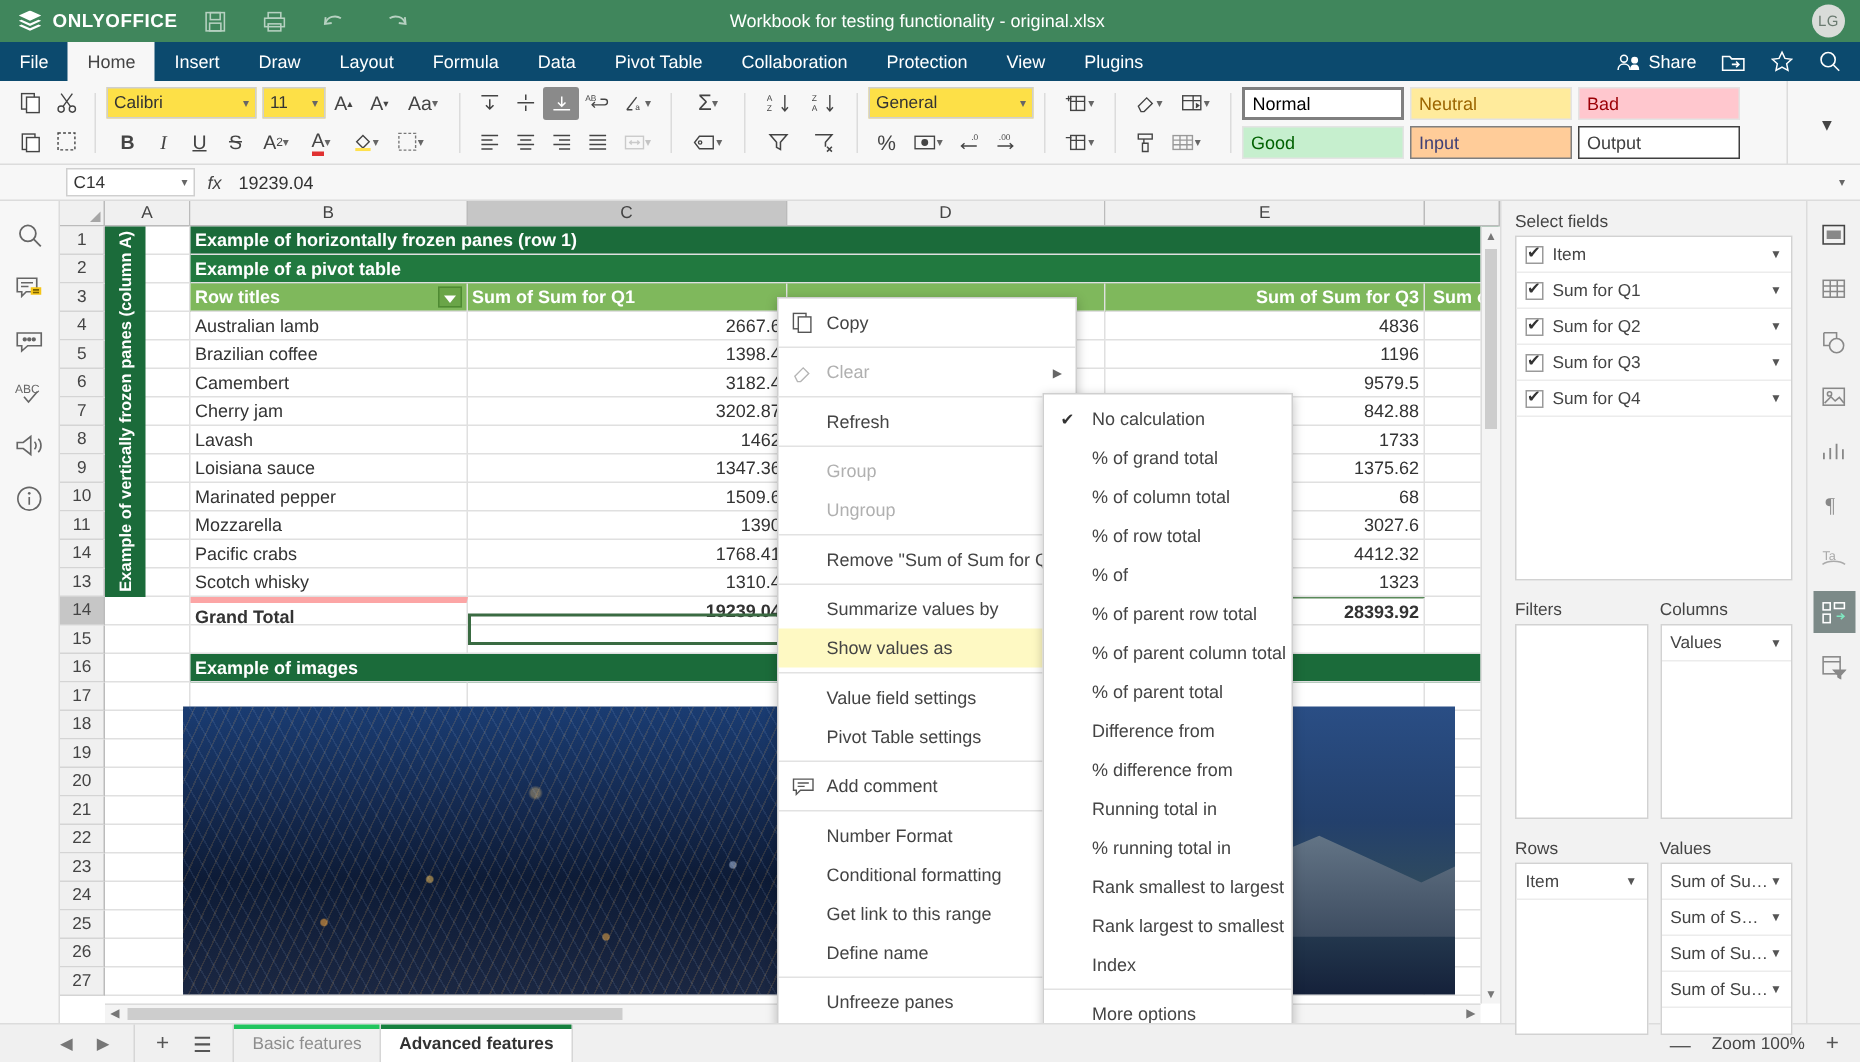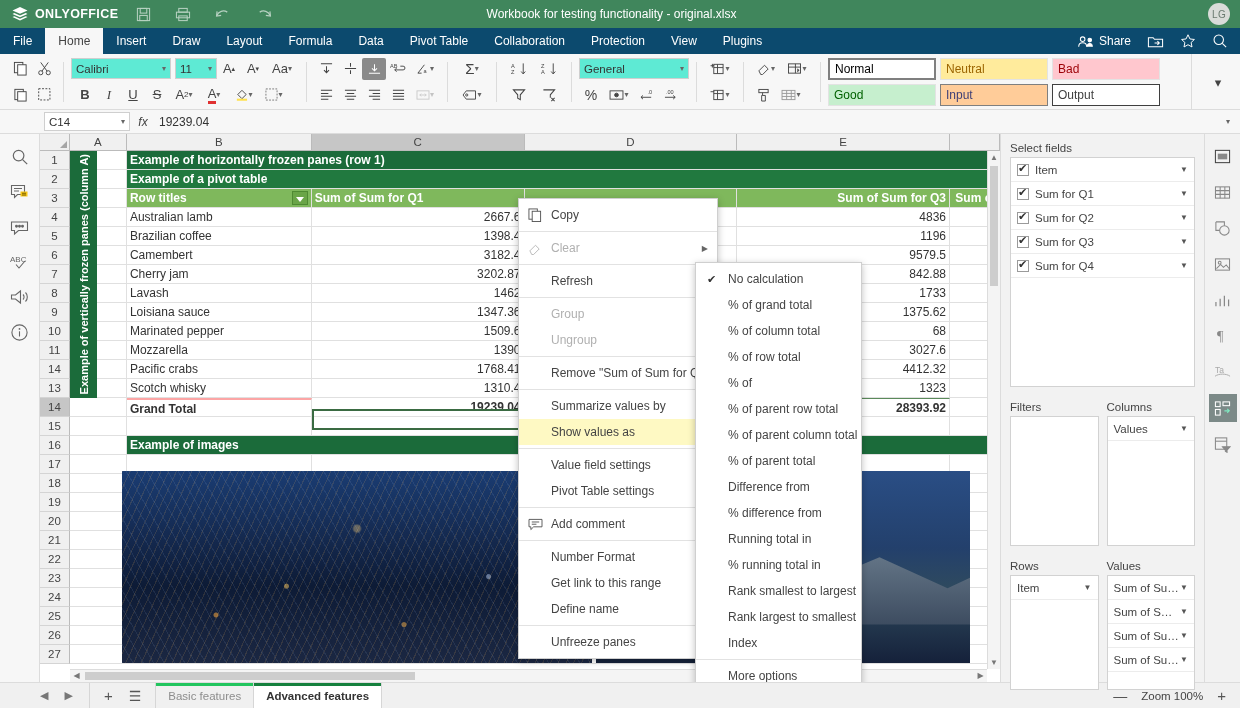--- a/index.html
+++ b/index.html
@@ -49,21 +49,21 @@
   }
   .grp { display:flex; flex-direction:column; justify-content:center; height:100%;}
   .grow { display:flex; align-items:center; height:26px;}
   .ic {
     width:24px; height:22px; display:flex; align-items:center; justify-content:center;
     color:#444; font-size:13px; cursor:default;
   }
   .ic.dis { opacity:.35; }
   .sep { width:1px; height:40px; background:#dcdcdc; margin:0 7px;}
   .combo {
-    border:1px solid #cfcfcf; background:#5eead4; height:21px;
+    border:1px solid #cfcfcf; background:#fde047; height:21px;
     display:flex; align-items:center; padding:0 4px; font-size:11.5px;
     justify-content:space-between;
   }
   .caret { font-size:8px; color:#666; }
   .cellstyle {
     width:108px; height:22px; border:1px solid #ababab; font-size:12px;
     display:flex; align-items:center; padding-left:5px; background:#fff;
     margin-right:4px;
   }
   
@@ -795,21 +795,21 @@
         <div class="cell" style="width:185px">Scotch whisky</div>
         <div class="cell num" style="width:213px">1310.4</div>
         <div class="cell" style="width:213px"></div>
         <div class="cell num" style="width:213px">1323</div>
         <div class="cell" style="width:50px"></div>
       </div>
 
       <div class="gridrow">
         <div class="rh sel">14</div>
         <div class="cell" style="width:57px"></div>
-        <div class="cell bold" style="width:185px;border-top:2px solid #fca5a5">Grand Total</div>
+        <div class="cell bold" style="width:185px;border-top:4px solid #fca5a5">Grand Total</div>
         <div class="cell num bold" style="width:213px">19239.04</div>
         <div class="cell" style="width:213px;border-top:1px solid #5a8a5a"></div>
         <div class="cell num bold" style="width:213px;border-top:1px solid #5a8a5a">28393.92</div>
         <div class="cell" style="width:50px"></div>
       </div>
       <div class="gridrow">
         <div class="rh">15</div>
         <div class="cell" style="width:57px"></div>
           <div class="cell" style="width:185px"></div>
         <div class="cell" style="width:213px"></div>
@@ -1002,20 +1002,23 @@
               <path d="M1 1.5h14v8H6l-3 3v-3H1z"></path>
               <path d="M4 4.3h8M4 6.7h5"></path>
             </svg>
         </span>
         <span>Add comment</span>
       </div>
       <div class="mdiv"></div>
       <div class="mi">
         <span>Number Format</span>
         <span class="arrow">▶</span>
+      </div>
+      <div class="mi">
+        <span>Conditional formatting</span>
       </div>
       <div class="mi">
         <span>Get link to this range</span>
       </div>
       <div class="mi">
         <span>Define name</span>
       </div>
       <div class="mdiv"></div>
       <div class="mi">
         <span>Unfreeze panes</span>

